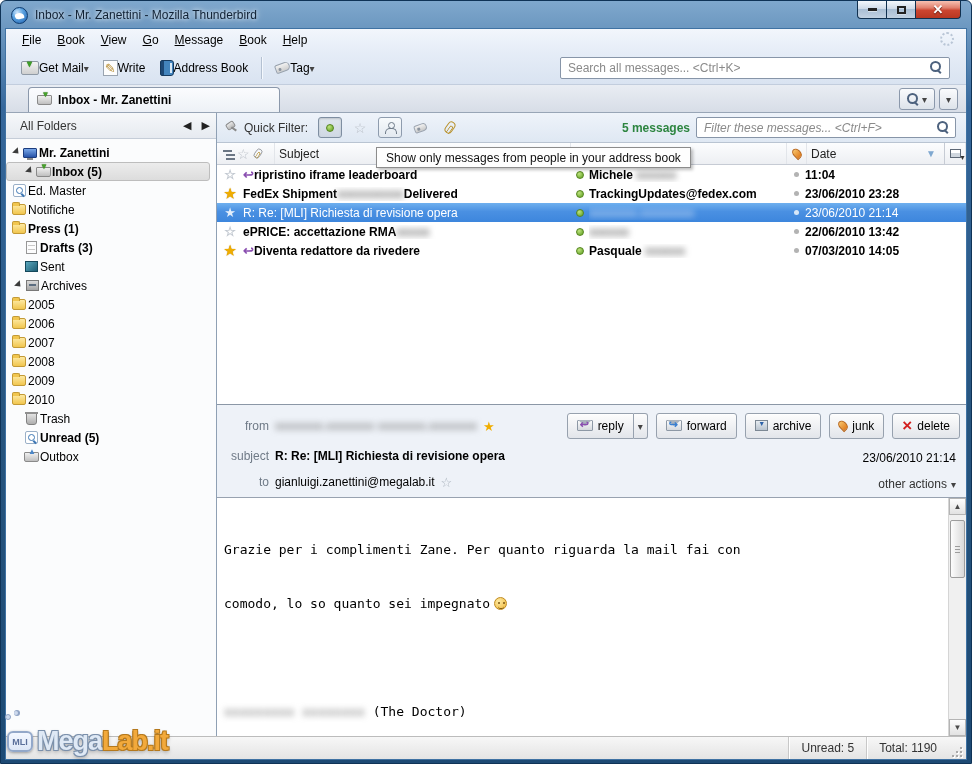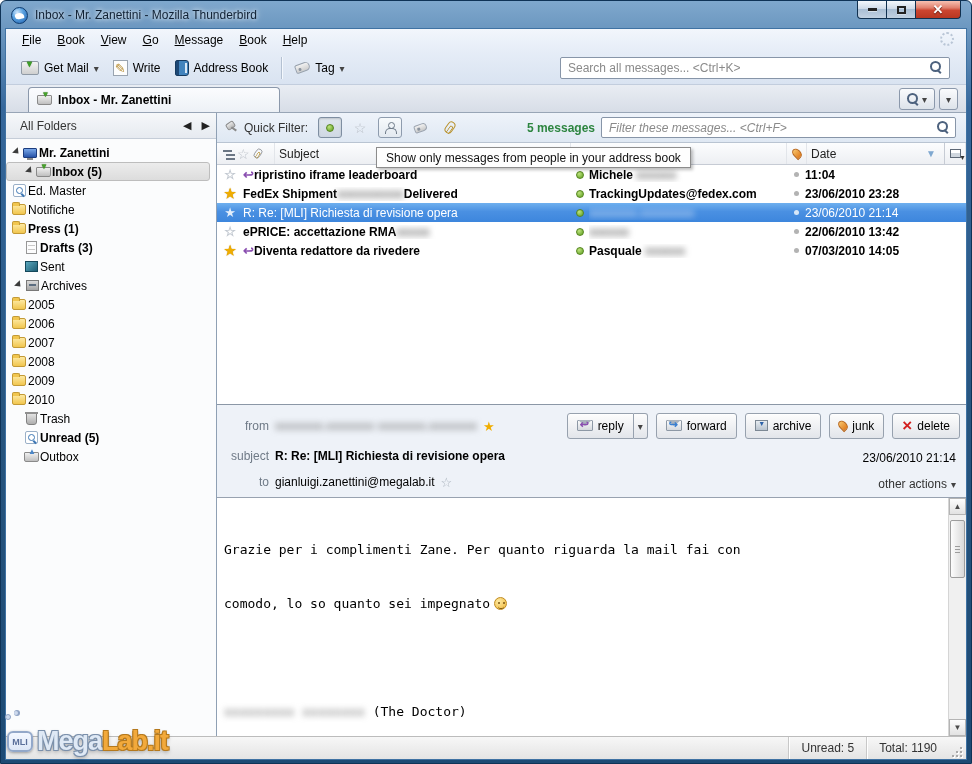--- a/index.html
+++ b/index.html
@@ -33,21 +33,21 @@
   .glyph-close { color:#fff; font-weight:bold; font-size:13px; text-shadow:0 1px 1px #5f1308; line-height:1; }
 
   
   .menubar { height:22px; background:linear-gradient(180deg,#f2f6fc,#e6edf7); display:flex; align-items:center; padding-left:8px; position:relative; }
   .menu-item { display:inline-block; padding:3px 8px; cursor:default; }
   .menu-item::first-letter { text-decoration: underline; }
   .throbber { position:absolute; right:12px; top:3px; width:14px; height:14px; border-radius:50%; border:2px dotted #b9c6d6; }
 
   
   .toolbar { height:34px; background:linear-gradient(180deg,#e6edf7,#d9e3f1); display:flex; align-items:center; padding:0 8px; position:relative; border-bottom:1px solid #c2cddd;}
-  .tbtn { display:flex; align-items:center; gap:5px; padding:4px 7px; border-radius:3px; cursor:pointer; }
+  .tbtn { display:flex; align-items:center; padding:4px 7px; border-radius:3px; cursor:pointer; }
   .tb-sep { width:1px; height:22px; background:#b4c1d2; margin:0 6px; box-shadow:1px 0 0 #f4f8fd; }
   .ti-getmail { position:relative; width:18px; height:14px;
     background:linear-gradient(180deg,#f3f3f3,#cfcfcf); border:1px solid #909aa6; border-radius:2px;}
   .ti-getmail::after { content:"▼"; position:absolute; left:3px; top:-3px; font-size:9px; color:#3f9e28; text-shadow:0 0 1px #1c6110; }
   .ti-write { position:relative; width:15px; height:16px; background:#fdfdfd; border:1px solid #9aa4b0; }
   .ti-write::after { content:"✎"; position:absolute; left:1px; top:0px; font-size:13px; color:#b68a2e; }
   .ti-book { width:14px; height:16px; background:linear-gradient(90deg,#1d4876 0 3px,#4384bd 3px); border:1px solid #163a5f; border-radius:2px 3px 3px 2px; position:relative;}
   .ti-book::after { content:""; position:absolute; right:1px; top:2px; bottom:2px; width:2px; background:#d8e8f6; }
   .ti-tag { width:15px; height:9px; background:linear-gradient(180deg,#f2f2f2,#cdcdcd); border:1px solid #97a0ab;
     border-radius:2px 5px 5px 2px; position:relative; transform:rotate(-20deg); }
@@ -119,21 +119,21 @@
   .dot-green { width:8px; height:8px; border-radius:50%; background:radial-gradient(circle at 35% 30%,#bfe37e,#79b33c 70%); border:1px solid #55851f; }
   .i-star-gray::before { content:"☆"; color:#b9bfc7; font-size:14px; }
   .i-person { width:12px; height:12px; position:relative; }
   .i-person::before { content:""; position:absolute; left:3.5px; top:0; width:5px; height:5px; border:1.5px solid #6e7a88; border-radius:50%; }
   .i-person::after { content:""; position:absolute; left:1px; bottom:0; width:10px; height:5px; border:1.5px solid #6e7a88; border-bottom:none; border-radius:5px 5px 0 0; }
   .i-tag-sm { width:13px; height:8px; background:linear-gradient(180deg,#f0f0f0,#cacaca); border:1px solid #9aa2ad; border-radius:2px 4px 4px 2px; transform:rotate(-20deg); position:relative; }
   .i-tag-sm::before { content:""; position:absolute; left:2px; top:2px; width:2.5px; height:2.5px; border-radius:50%; background:#8b949f; }
   .i-clip { width:8px; height:13px; border:1.5px solid #b8912b; border-radius:4px; transform:rotate(35deg); position:relative; }
   .i-clip::before { content:""; position:absolute; left:1.5px; top:3px; width:2px; height:8px; border:1px solid #b8912b; border-bottom:none; border-radius:2px 2px 0 0; }
   .qf-count { margin-left:auto; color:#2d8540; font-weight:bold; white-space:nowrap; }
-  .qf-input { position:relative; width:355px; height:21px; margin-right:2px; }
+  .qf-input { position:relative; width:260px; height:21px; margin-right:2px; }
   .qf-input input { width:100%; height:100%; border:1px solid #8795a8; border-radius:2px; padding:2px 22px 2px 7px; font-size:12px; font-family:"Liberation Sans",sans-serif; background:#fff; }
   .qf-input input::placeholder { font-style:italic; color:#8a8a8a; }
   .qf-input .i-search { right:6px; top:4px; }
 
   
   .colhdr { height:22px; background:linear-gradient(180deg,#fcfdfe,#edeff3); border-bottom:1px solid #c6cbd4; display:flex; align-items:center; color:#222; }
   .ch-cell { display:flex; align-items:center; height:100%; border-right:1px solid #e2e5ea; padding:0 2px; }
   .ch-icons { width:58px; gap:4px; padding-left:6px; }
   .i-thread { width:10px; height:10px; position:relative; }
   .i-thread::before { content:""; position:absolute; left:0; top:1px; width:9px; height:2px; background:#6b7684; box-shadow:3px 4px 0 #6b7684, 3px 8px 0 #6b7684; }

